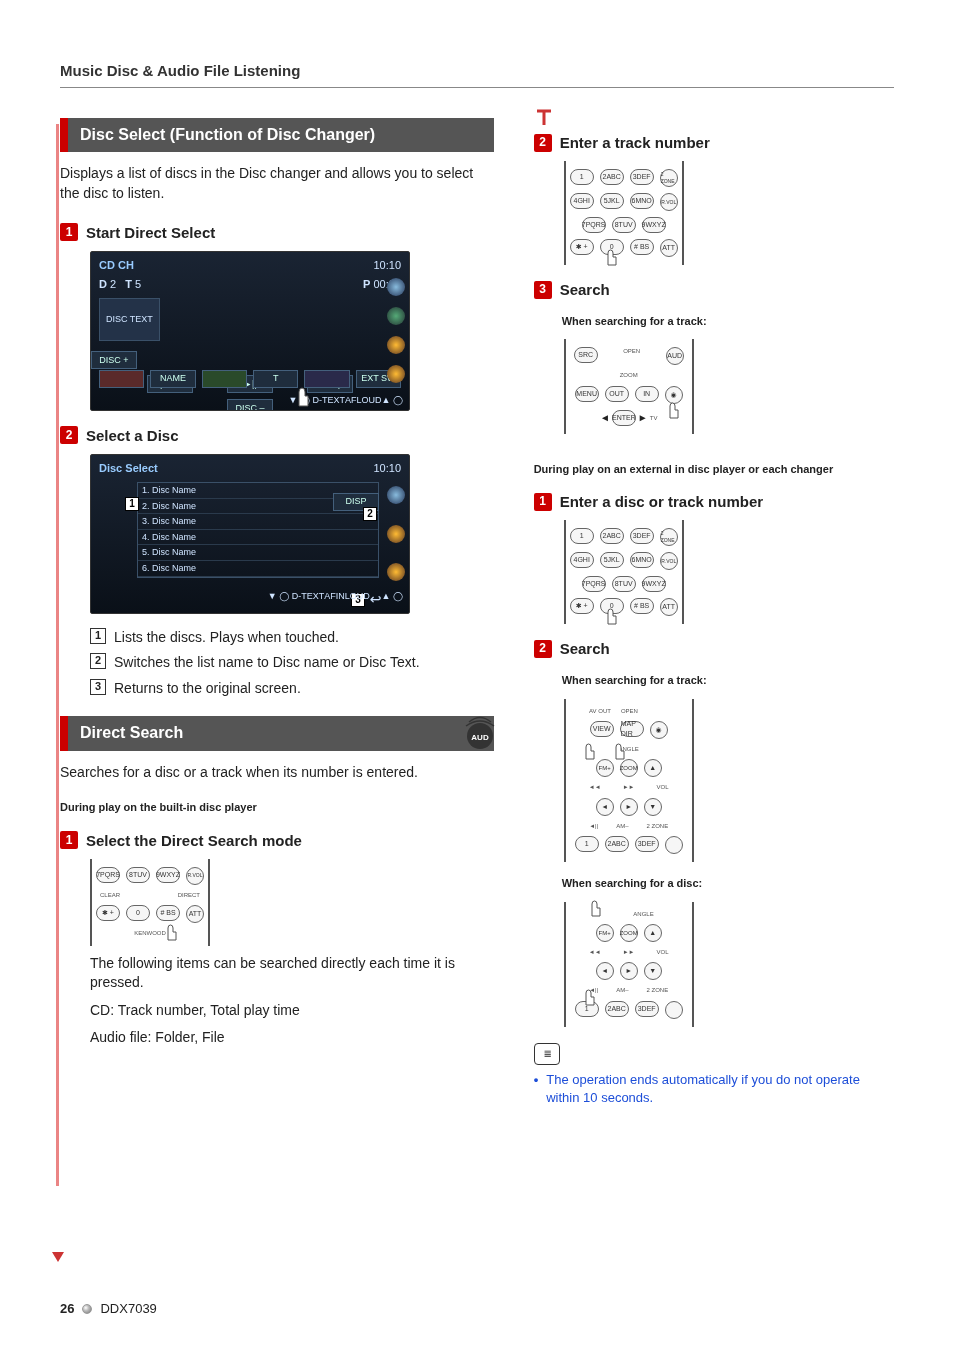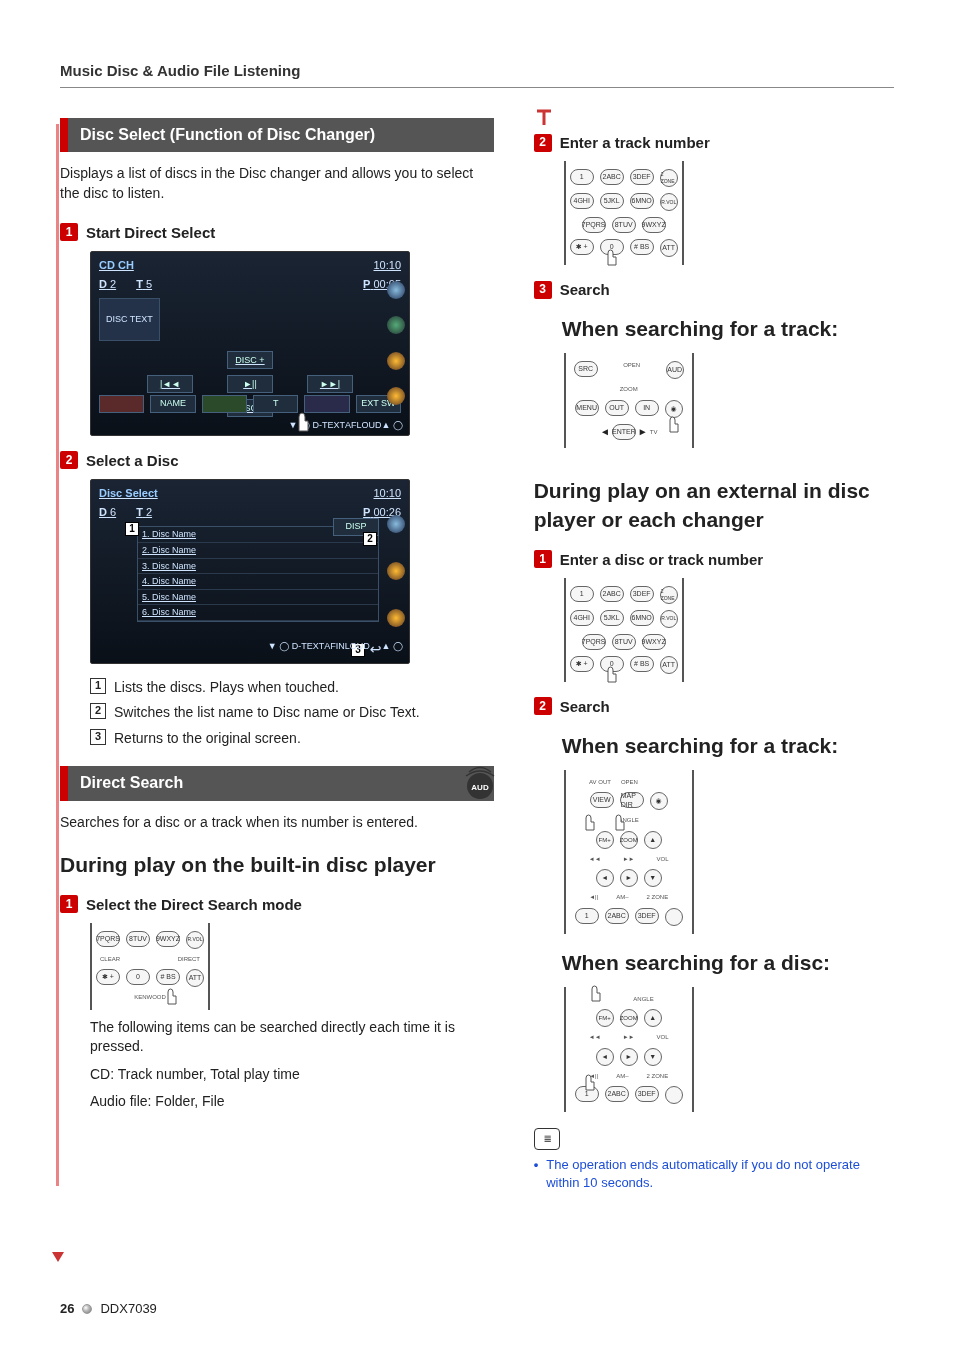--- a/index.html
+++ b/index.html
@@ -70,49 +70,48 @@
     justify-content: center;
     border-radius: 2px;
   }
   .step-label {
     font-weight: bold;
     font-size: 15px;
   }
 
   .sub-heading {
     font-weight: bold;
-    font-size: 21px;
+    font-size: 11px;
     margin: 14px 0 10px 28px;
   }
   .sub-heading.noindent { margin-left: 0; }
 
   .illus {
     margin: 6px 0 14px 30px;
   }
 
   
   .screen {
     width: 320px;
-    height: 185px;
+    height: 160px;
     background: linear-gradient(#1a2433,#0a1018);
     border: 1px solid #333;
     position: relative;
     color: #cfe4ff;
     font-size: 10px;
     border-radius: 2px;
     overflow: hidden;
-    text-decoration: underline;
   }
   .screen .top-row {
     display:flex; justify-content: space-between;
     padding: 6px 8px 2px 8px;
     font-size: 11px;
   }
   .screen .row2 {
-    display:flex; gap:20px;
+    display:flex; gap:9px;
     padding: 2px 8px;
     font-size: 11px;
   }
   .screen .tab {
     background:#233248; border:1px solid #3a5068;
     padding:14px 6px; font-size:9px;
     display:inline-block; margin:4px 8px;
   }
   .screen .btnrow {
     display:flex; gap:34px;
@@ -274,21 +273,21 @@
         <div class="top-row">
           <span style="color:#9cf;font-weight:bold;">CD CH</span>
           <span>10:10</span>
         </div>
         <div class="row2">
           <span><b>D</b>&nbsp;<span>2</span></span>
           <span><b>T</b>&nbsp;<span>5</span></span>
           <span style="margin-left:auto"><b>P</b>&nbsp;<span>00:05</span></span>
         </div>
         <span class="tab">DISC TEXT</span>
-        <div class="btnrow" style="justify-content:center;">
+        <div class="btnrow" style="justify-content:flex-start;">
           <div class="sbtn">DISC +</div>
         </div>
         <div class="btnrow">
           <div class="sbtn">|◄◄</div>
           <div class="sbtn">►||</div>
           <div class="sbtn">►►|</div>
         </div>
         <div class="btnrow" style="justify-content:center;">
           <div class="sbtn">DISC –</div>
         </div>
@@ -321,25 +320,20 @@
     <div class="step-line">
       <span class="step-num">2</span>
       <span class="step-label">Select a Disc</span>
     </div>
 
     <div class="illus">
       <div class="screen">
         <div class="top-row">
           <span style="color:#9cf;font-weight:bold;">Disc Select</span>
           <span>10:10</span>
-        </div>
-        <div class="row2">
-          <span><b>D</b>&nbsp;<span>6</span></span>
-          <span><b>T</b>&nbsp;<span>2</span></span>
-          <span style="margin-left:auto"><b>P</b>&nbsp;<span>00:26</span></span>
         </div>
         <div style="position:absolute;right:30px;top:38px;" class="sbtn">DISP</div>
         <div class="list">
           <div>1. Disc Name</div>
           <div>2. Disc Name</div>
           <div>3. Disc Name</div>
           <div>4. Disc Name</div>
           <div>5. Disc Name</div>
           <div>6. Disc Name</div>
         </div>

